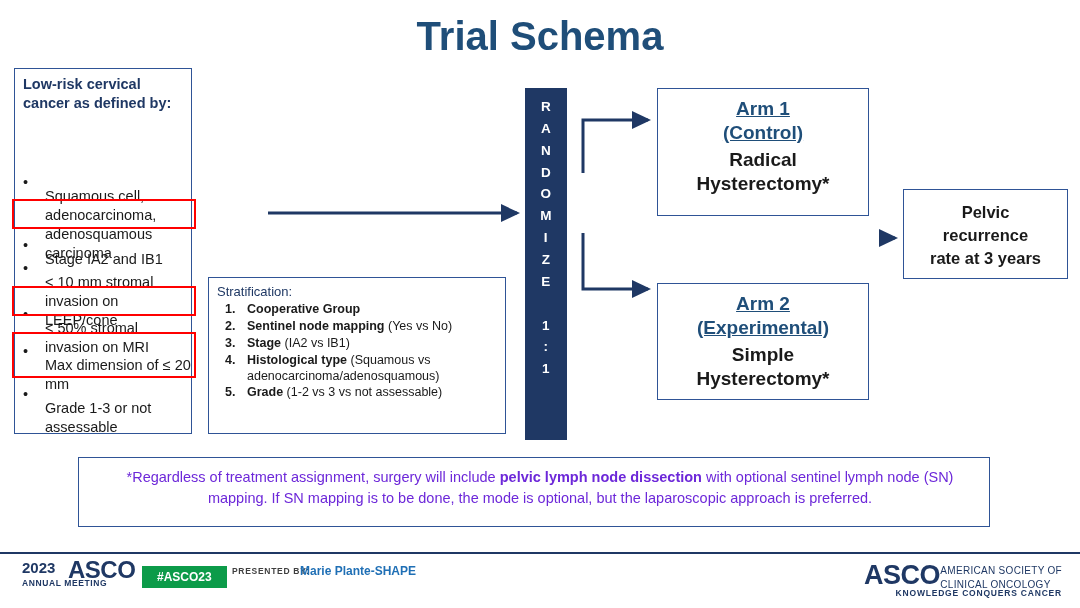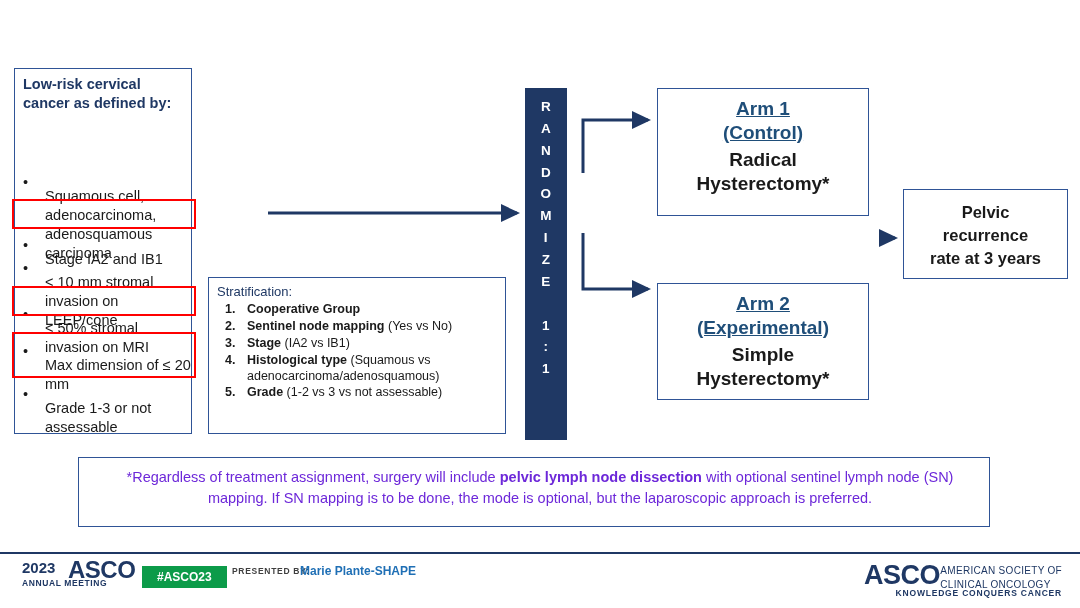--- a/index.html
+++ b/index.html
@@ -286,20 +286,21 @@
     font-weight: bold;
     letter-spacing: 0.8px;
     color: #1f3864;
   }
 </style>
 </head>
 <body>
 
 <div class="slide">
 
+  <div id="slide-title">Trial Schema</div>
 
   <div id="eligibility-box">
     <div id="eligibility-heading">Low-risk cervical cancer as defined by:</div>
 
     <div class="bullet-row" style="top:104px;">
       <span class="dot">•</span>
       <span class="txt">Squamous cell, adenocarcinoma, adenosquamous carcinoma</span>
     </div>
     <div class="bullet-row" style="top:167px;">
       <span class="dot">•</span>

